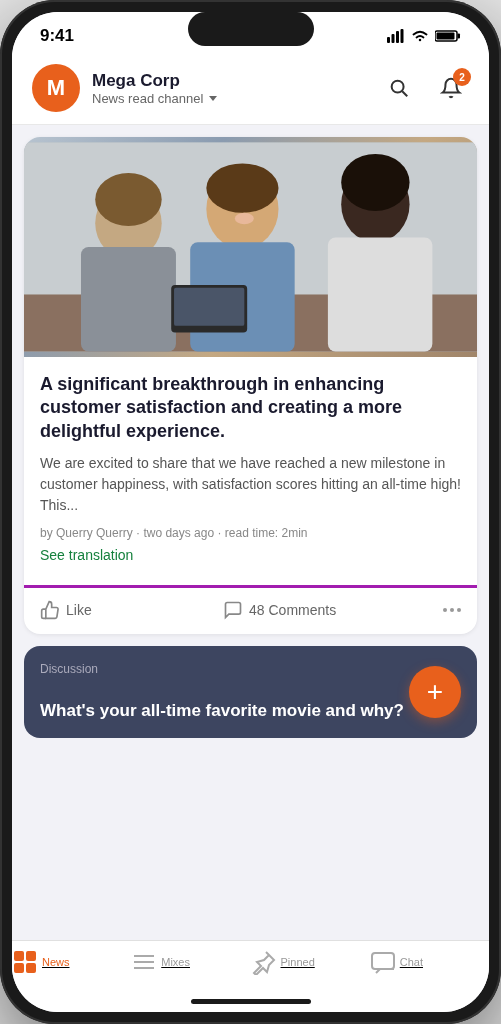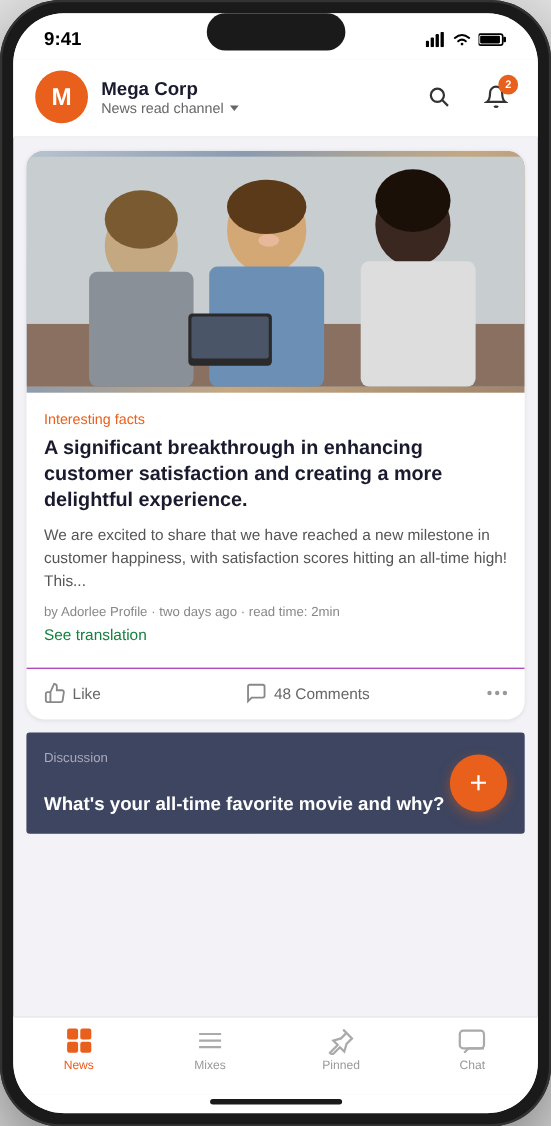--- a/index.html
+++ b/index.html
@@ -204,21 +204,21 @@
       font-size: 14px;
       color: #15803d;
       cursor: pointer;
       margin-bottom: 14px;
       display: inline-block;
     }
     .post-actions {
       display: flex;
       align-items: center;
       padding: 0 16px 14px;
-      border-top: 1px solid #a21caf;
+      border-top: 3px solid #a21caf;
       margin-top: 8px;
       padding-top: 12px;
       gap: 0;
     }
     .action-btn {
       display: flex;
       align-items: center;
       gap: 6px;
       color: #666;
       font-size: 14px;
@@ -242,21 +242,21 @@
     }
     .dot {
       width: 4px;
       height: 4px;
       border-radius: 50%;
       background: #999;
     }
     
     .discussion-card {
       background: #3d4560;
-      border-radius: 3px;
+      border-radius: 16px;
       padding: 16px;
       color: #fff;
       position: relative;
       overflow: hidden;
     }
     .discussion-label {
       font-size: 12px;
       color: #aab;
       margin-bottom: 6px;
       font-weight: 500;
@@ -291,25 +291,26 @@
       background: #fff;
       border-top: 1px solid #e0e0e0;
       display: flex;
       align-items: center;
       justify-content: space-around;
       padding: 8px 0 20px;
       flex-shrink: 0;
     }
     .nav-item {
       display: flex;
-      flex-direction: column;
+      flex-direction: row;
       align-items: center;
       gap: 4px;
       cursor: pointer;
       flex: 1;
+      text-decoration: underline;
     }
     .nav-icon {
       width: 26px;
       height: 26px;
       display: flex;
       align-items: center;
       justify-content: center;
     }
     .nav-label {
       font-size: 11px;
@@ -423,25 +424,24 @@
             <ellipse cx="370" cy="42" rx="36" ry="30" fill="#1a1008"></ellipse>
 
             <rect x="155" y="150" width="80" height="50" rx="4" fill="#2a2a2a"></rect>
             <rect x="158" y="153" width="74" height="40" rx="2" fill="#4a5568"></rect>
 
             <ellipse cx="232" cy="80" rx="10" ry="6" fill="#e8b89a"></ellipse>
           </svg>
         </div>
 
         <div class="post-body">
-          <div class="post-category">Interesting facts</div>
           <div class="post-title">A significant breakthrough in enhancing customer satisfaction and creating a more delightful experience.</div>
           <div class="post-excerpt">We are excited to share that we have reached a new milestone in customer happiness, with satisfaction scores hitting an all-time high! This...</div>
           <div class="post-meta">
-            <span>by Adorlee Profile</span>
+            <span>by Querry Querry</span>
             <span>·</span>
             <span>two days ago</span>
             <span> · </span>
             <span>read time: 2min</span>
           </div>
           <span class="see-translation">See translation</span>
         </div>
 
         <div class="post-actions">
           <div class="action-btn">

